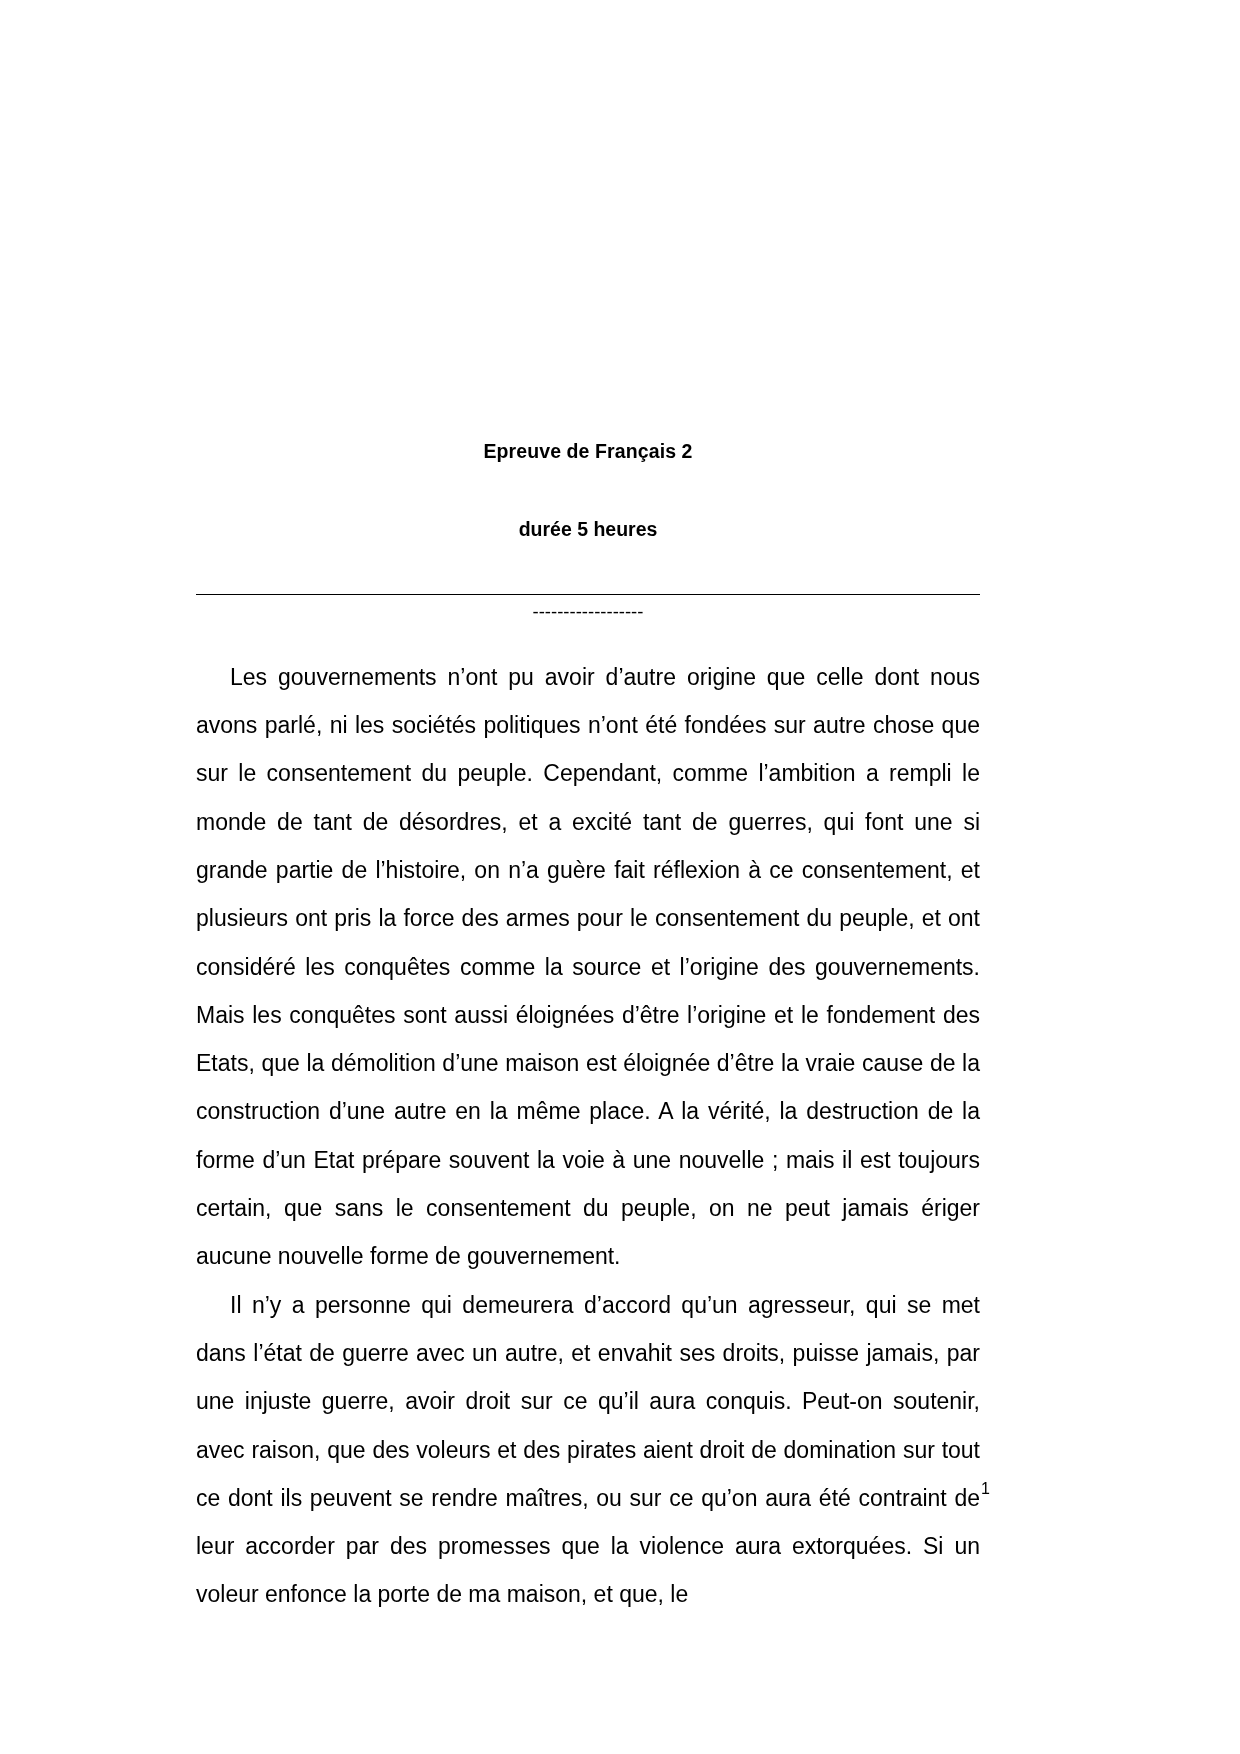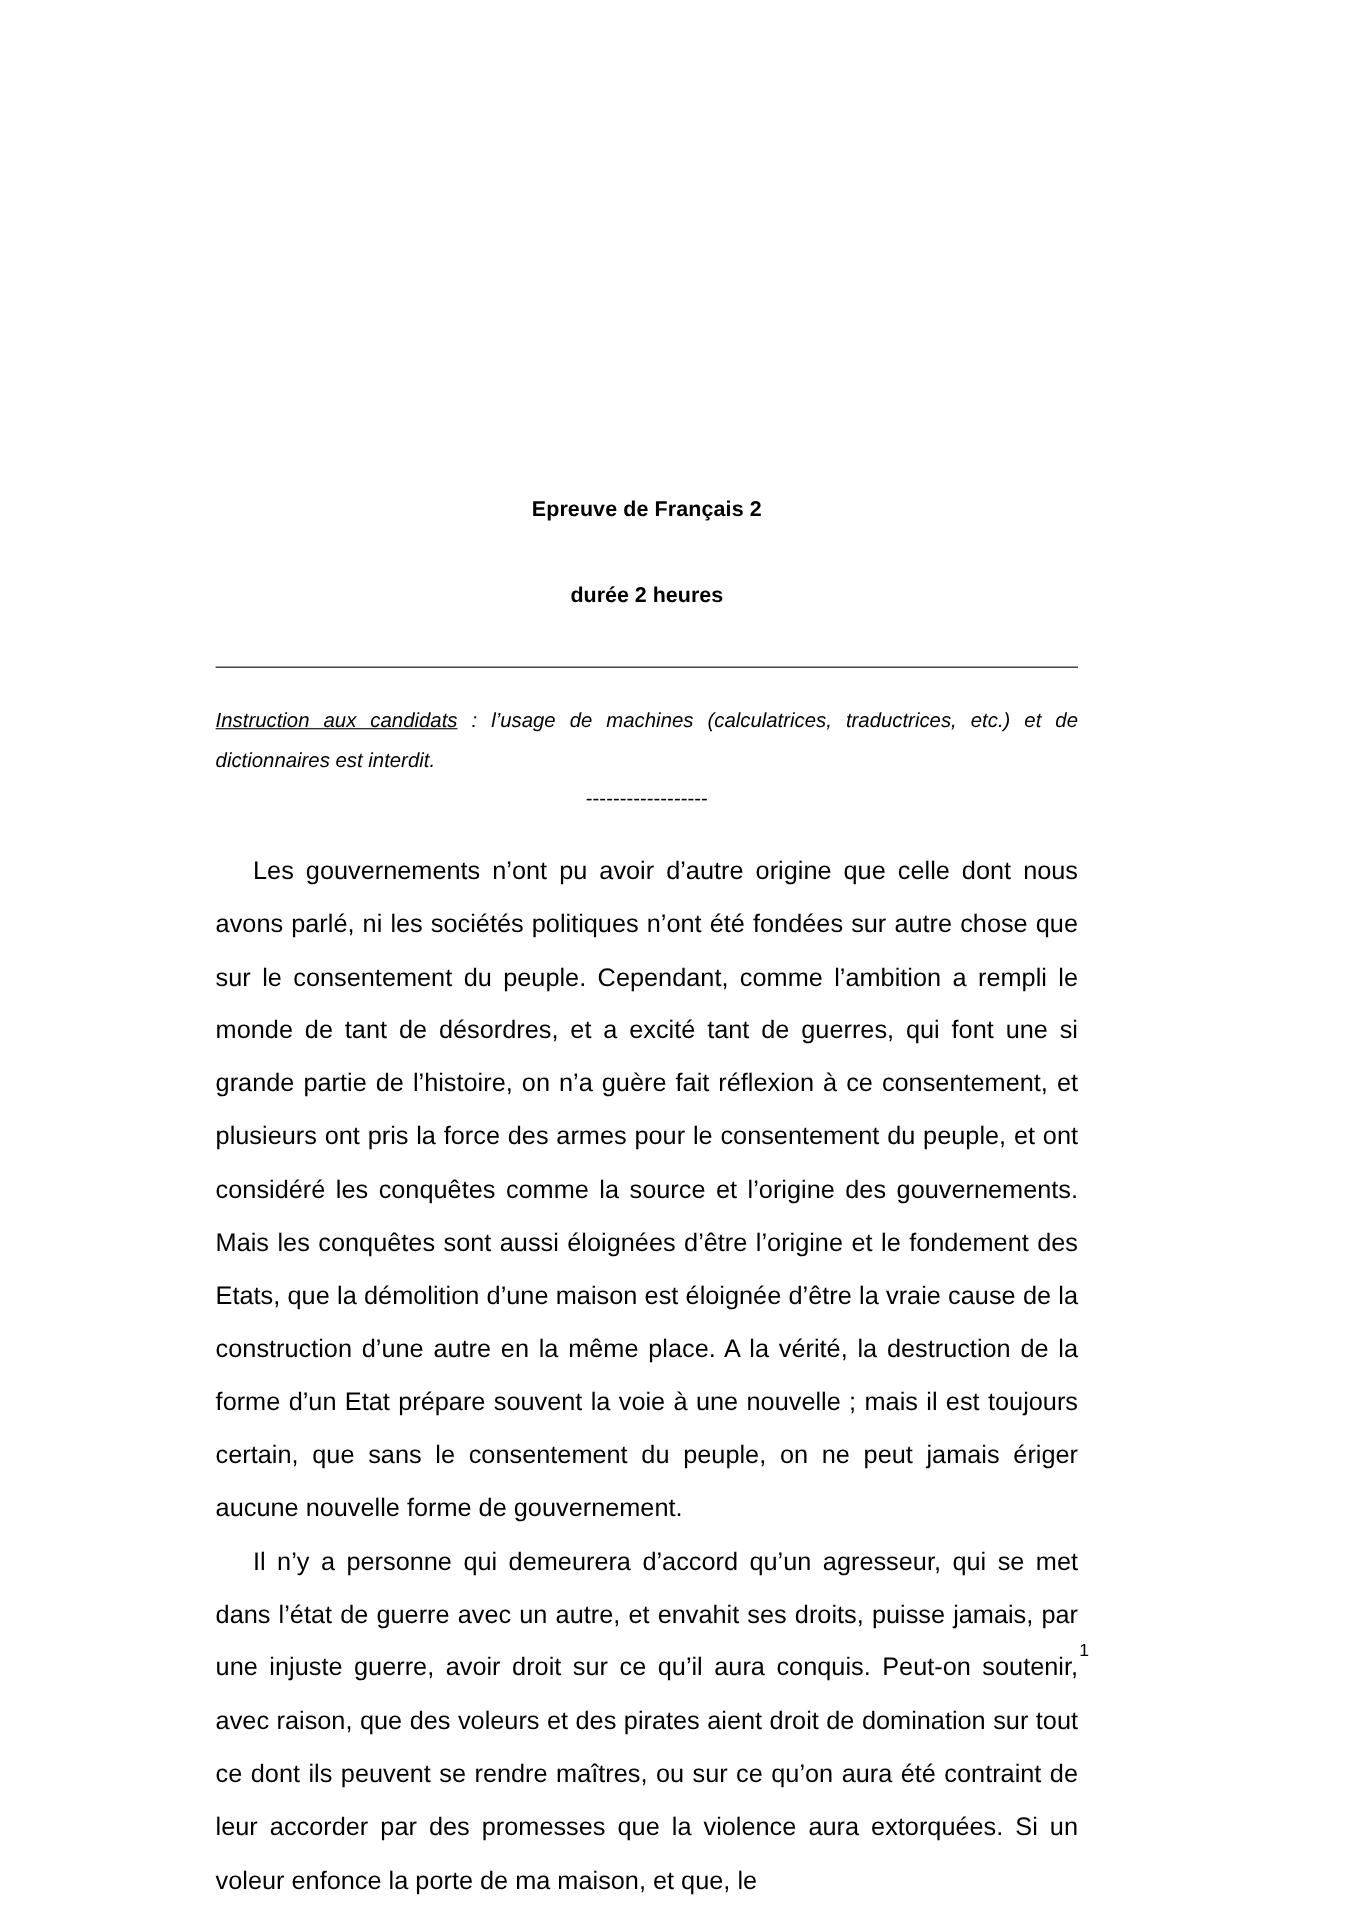--- a/index.html
+++ b/index.html
@@ -16,21 +16,20 @@
     -webkit-font-smoothing: antialiased;
   }
   .page {
     position: absolute;
     top: 0;
     left: 0;
     width: 1240px;
     height: 1351px;
     box-sizing: border-box;
     padding: 0;
-    margin-top: 12px;
   }
   .content {
     position: absolute;
     left: 196px;
     top: 0;
     width: 784px;
   }
   .title-block {
     margin-top: 440px;
     text-align: center;
@@ -93,28 +92,25 @@
   }
 </style>
 </head>
 <body>
 
 <div class="page">
   <div class="content">
 
     <div class="title-block">
       <h1 class="doc-title">Epreuve de Français 2</h1>
-      <h2 class="doc-subtitle">durée 2 heures</h2>
+      <h2 class="doc-subtitle">durée 5 heures</h2>
     </div>
 
     <hr class="rule">
 
-    <div class="instruction">
-      <span class="underline">Instruction aux candidats</span><span> : l’usage de machines (calculatrices, traductrices, etc.) et de dictionnaires est interdit.</span>
-    </div>
 
     <div class="separator">------------------</div>
 
     <div class="body-text">
       <p>Les gouvernements n’ont pu avoir d’autre origine que celle dont nous avons parlé, ni les sociétés politiques n’ont été fondées sur autre chose que sur le consentement du peuple. Cependant, comme l’ambition a rempli le monde de tant de désordres, et a excité tant de guerres, qui font une si grande partie de l’histoire, on n’a guère fait réflexion à ce consentement, et plusieurs ont pris la force des armes pour le consentement du peuple, et ont considéré les conquêtes comme la source et l’origine des gouvernements. Mais les conquêtes sont aussi éloignées d’être l’origine et le fondement des Etats, que la démolition d’une maison est éloignée d’être la vraie cause de la construction d’une autre en la même place. A la vérité, la destruction de la forme d’un Etat prépare souvent la voie à une nouvelle ; mais il est toujours certain, que sans le consentement du peuple, on ne peut jamais ériger aucune nouvelle forme de gouvernement.</p>
       <p>Il n’y a personne qui demeurera d’accord qu’un agresseur, qui se met dans l’état de guerre avec un autre, et envahit ses droits, puisse jamais, par une injuste guerre, avoir droit sur ce qu’il aura conquis. Peut-on soutenir, avec raison, que des voleurs et des pirates aient droit de domination sur tout ce dont ils peuvent se rendre maîtres, ou sur ce qu’on aura été contraint de leur accorder par des promesses que la violence aura extorquées. Si un voleur enfonce la porte de ma maison, et que, le</p>
     </div>
 
   </div>
 

